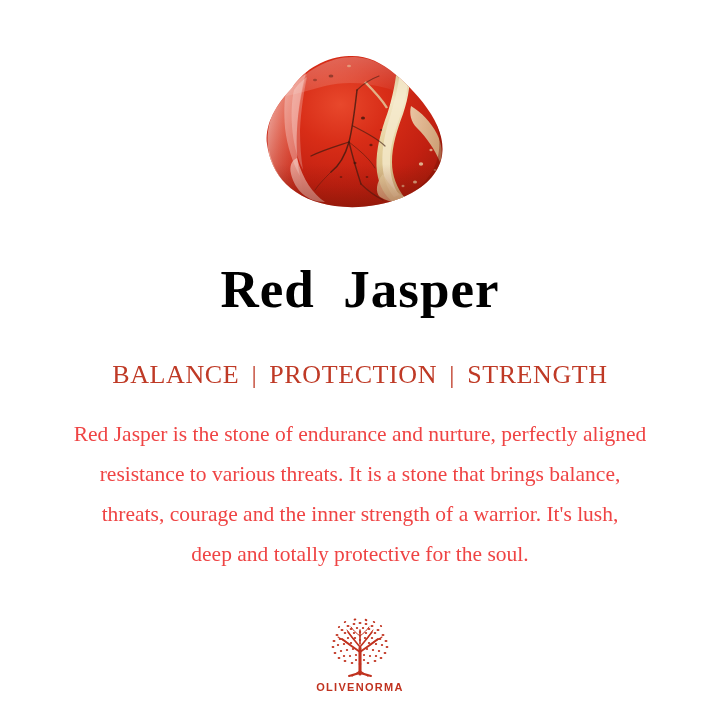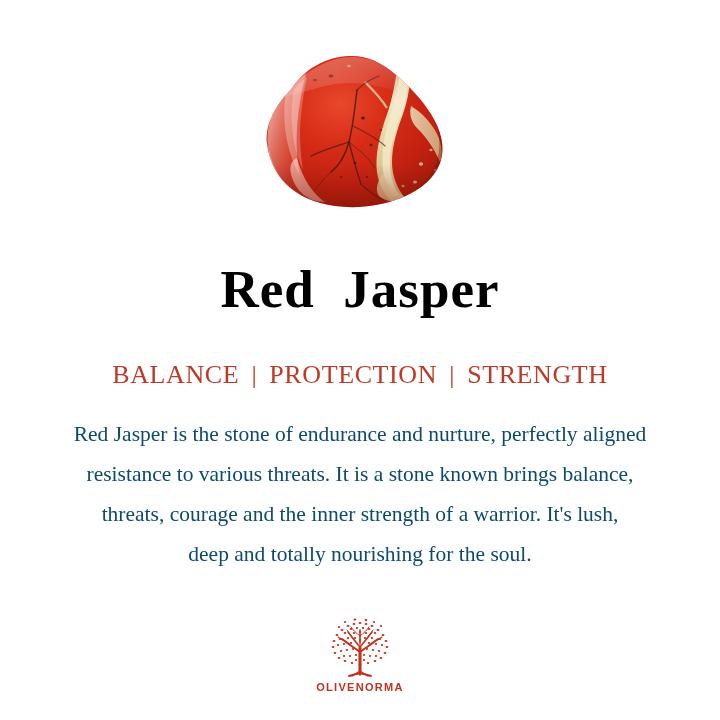--- a/index.html
+++ b/index.html
@@ -71,21 +71,21 @@
 
   
   #body-text {
     position: absolute;
     left: 8px;
     top: 414px;
     width: 704px;
     text-align: center;
     font-family: "Liberation Serif", "DejaVu Serif", serif;
     font-size: 21.5px;
-    color: #0c4a6e;
+    color: #ef4444;
     line-height: 40px;
   }
 
   
   #logo {
     position: absolute;
     left: 0;
     top: 618px;
     width: 720px;
     text-align: center;
@@ -243,23 +243,23 @@
   <div id="subtitle">
     <span>BALANCE</span>
     <span class="sep">|</span>
     <span>PROTECTION</span>
     <span class="sep">|</span>
     <span>STRENGTH</span>
   </div>
 
   <div id="body-text">
     <div>Red Jasper is the stone of endurance and nurture, perfectly aligned</div>
-    <div>resistance to various threats. It is a stone known brings balance,</div>
+    <div>resistance to various threats. It is a stone that brings balance,</div>
     <div>threats, courage and the inner strength of a warrior. It's lush,</div>
-    <div>deep and totally nourishing for the soul.</div>
+    <div>deep and totally protective for the soul.</div>
   </div>
 
   <div id="logo">
     <svg id="logo-tree" width="78" height="62" viewBox="0 0 78 62" aria-label="Olivenorma tree logo">
       <g stroke="#c0321f" fill="none" stroke-linecap="round">
 
         <path d="M39,56 L39,30" stroke-width="3.1"></path>
 
         <path d="M39,55 C35,56 31,57 28,58" stroke-width="2"></path>
         <path d="M39,55 C43,56 47,57 50,58" stroke-width="2"></path>

